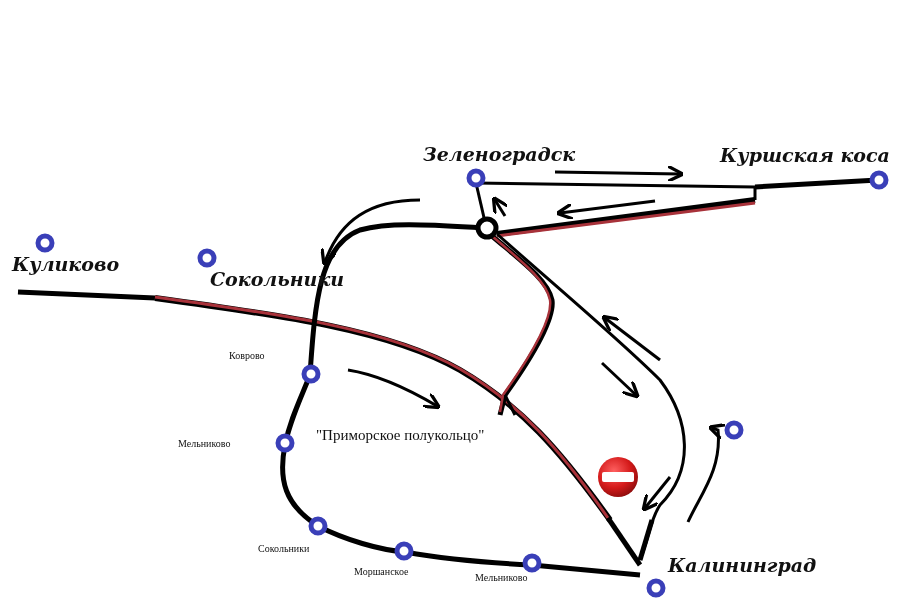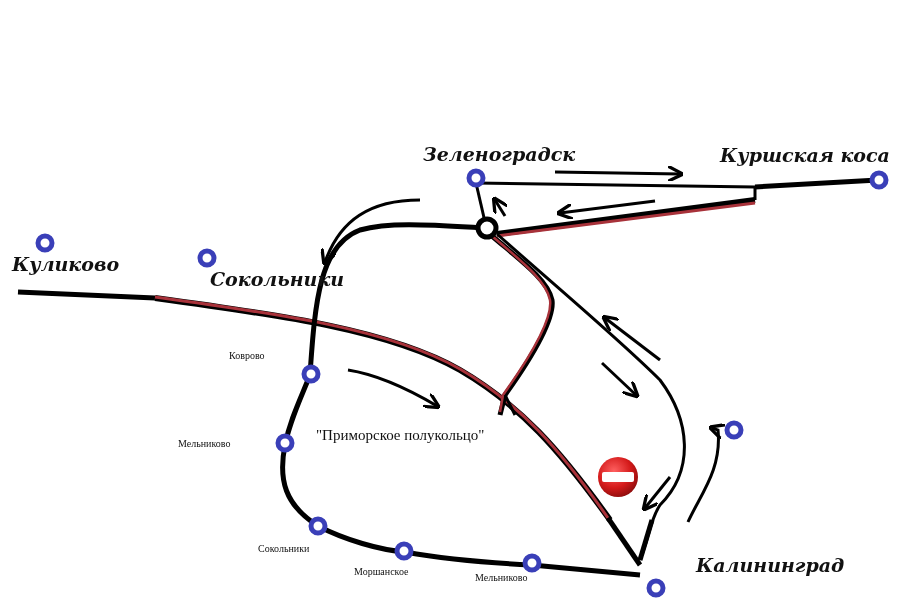--- a/index.html
+++ b/index.html
@@ -90,21 +90,21 @@
     </defs>
     <circle cx="618" cy="477" r="20" fill="url(#ne)"></circle>
     <rect x="602" y="472" width="32" height="10" rx="2" fill="#ffffff"></rect>
   </g>
 </svg>
 
 <div class="lbl city" style="left:423px;top:143px;">Зеленоградск</div>
 <div class="lbl city" style="left:720px;top:144px;text-align:right;">Куршская коса</div>
 <div class="lbl city" style="left:12px;top:253px;">Куликово</div>
 <div class="lbl city" style="left:210px;top:268px;">Сокольники</div>
-<div class="lbl city" style="left:668px;top:554px;margin-left:28px;">Калининград</div>
+<div class="lbl city" style="left:668px;top:554px;">Калининград</div>
 
 <div class="lbl stop" style="left:229px;top:350px;">Коврово</div>
 <div class="lbl stop" style="left:178px;top:438px;">Мельниково</div>
 <div class="lbl stop" style="left:258px;top:543px;">Сокольники</div>
 <div class="lbl stop" style="left:354px;top:566px;">Моршанское</div>
 <div class="lbl stop" style="left:475px;top:572px;">Мельниково</div>
 
 <div class="lbl note" style="left:316px;top:427px;">"Приморское полукольцо"</div>
 </div>
 

